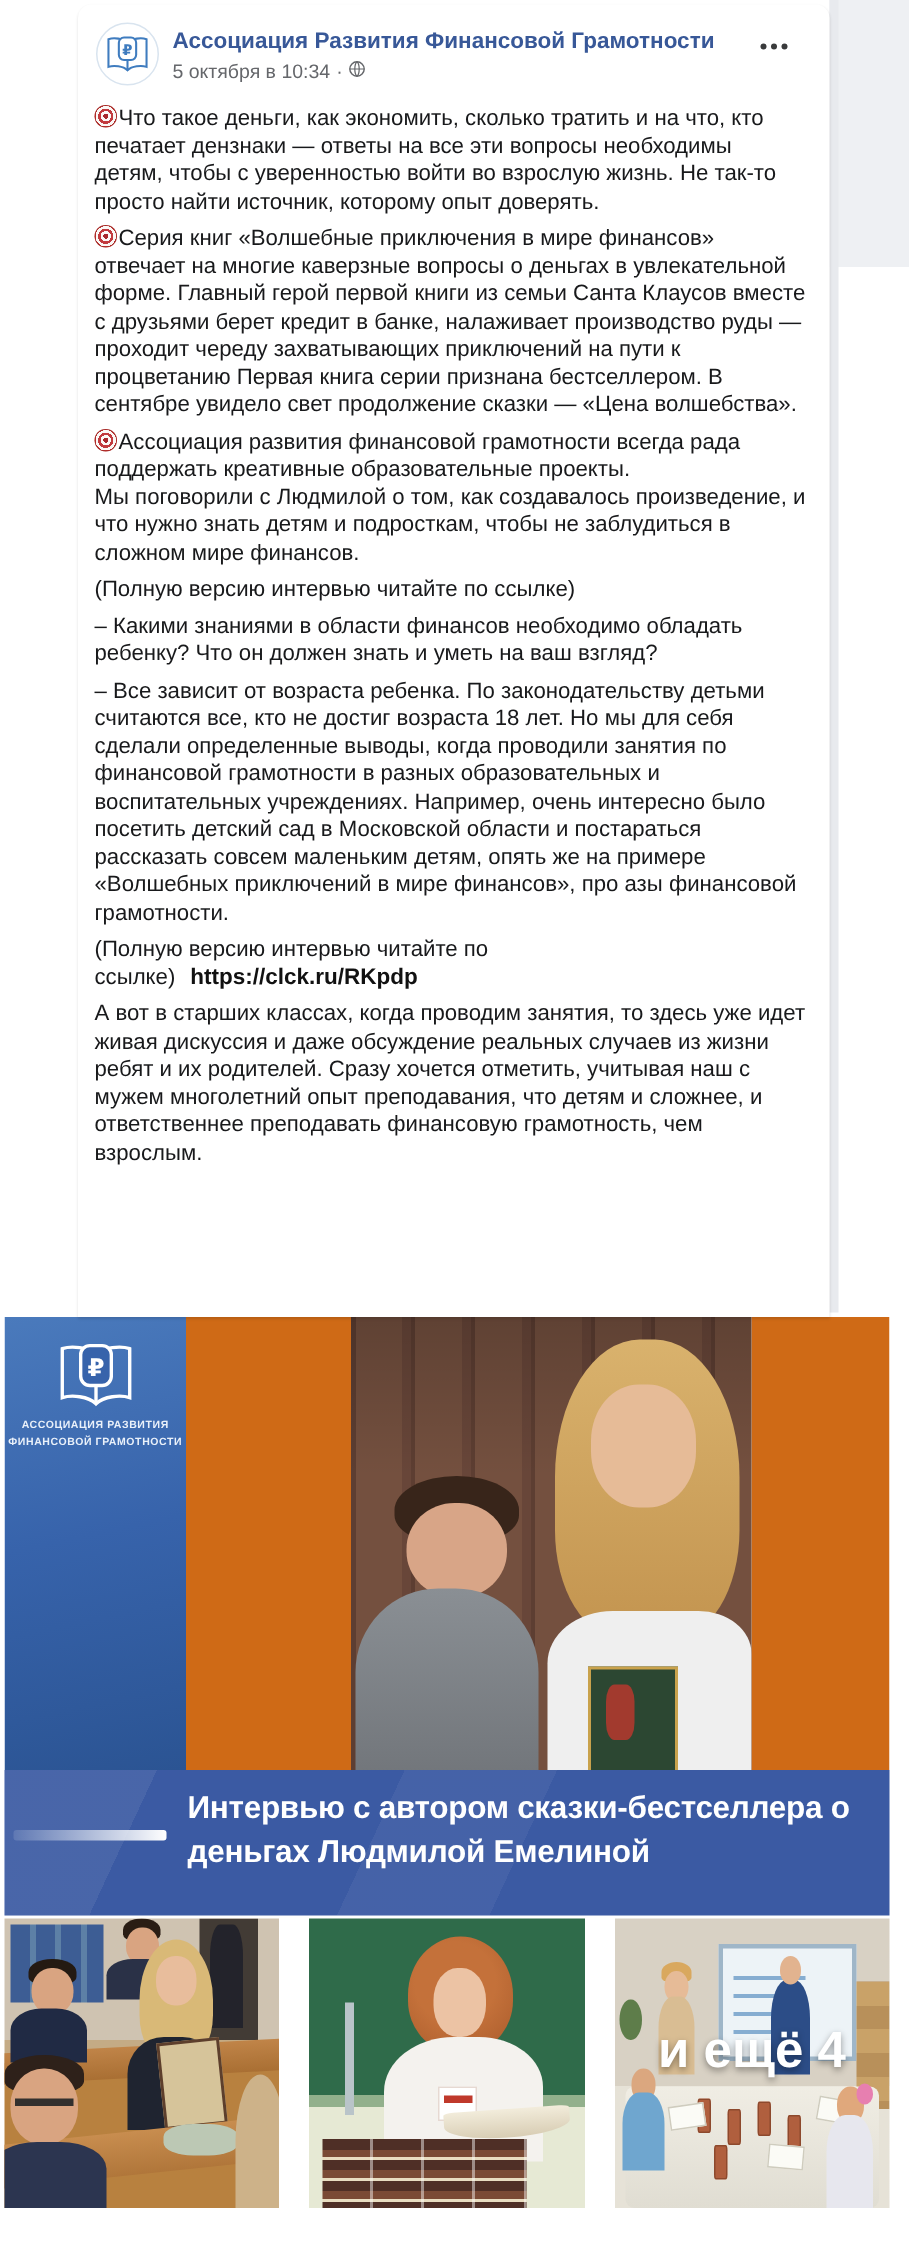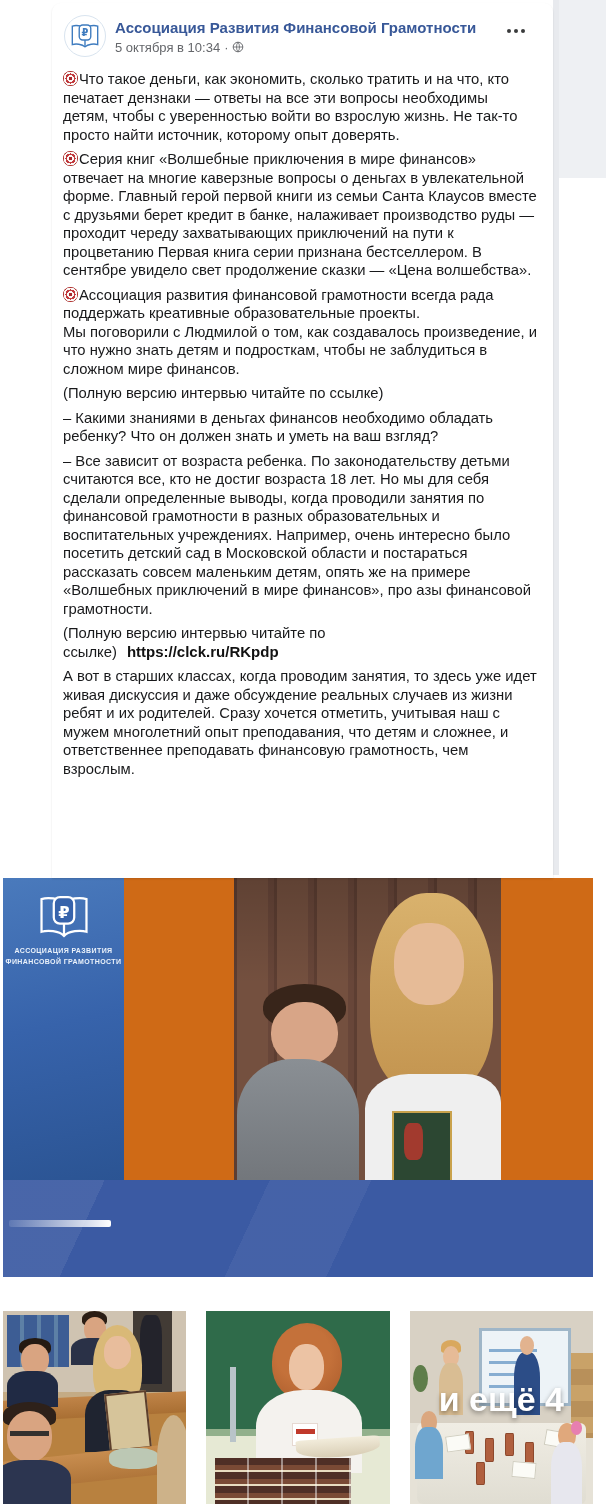--- a/index.html
+++ b/index.html
@@ -11,21 +11,21 @@
   .scroll-strip{position:absolute;left:553px;top:0;width:6px;height:875px;background:#e8eaee;}
 
   
   .post-card{position:absolute;left:52px;top:3px;width:501px;height:875px;background:#fff;
              border-radius:9px 9px 0 0;box-shadow:0 1px 2px rgba(0,0,0,.12);overflow:hidden;z-index:2;}
   .post-header{position:relative;display:flex;align-items:center;gap:9px;padding:12px 14px 4px 12px;}
   .avatar{width:40px;height:40px;border-radius:50%;background:#fff;border:1px solid #d9e4ef;
           display:flex;align-items:center;justify-content:center;flex:0 0 auto;}
   .head-text{display:flex;flex-direction:column;gap:3px;}
   .author{color:#385898;font-weight:bold;font-size:15px;line-height:19px;}
-  .meta{display:flex;align-items:center;gap:4px;color:#65676b;font-size:13px;}
+  .meta{display:flex;gap:4px;color:#65676b;font-size:13px;}
   .menu-dots{position:absolute;right:28px;top:26px;display:flex;gap:3px;cursor:pointer;}
   .menu-dots i{width:4px;height:4px;border-radius:50%;background:#3a3b3c;}
 
   .post-body{padding:3px 16px 0 11px;color:#18191b;font-size:14.8px;line-height:18.5px;}
   .para{margin:6px 0;}
   .ptext{white-space:pre-line;}
   .target-icon{display:inline-block;width:15px;height:15px;border-radius:50%;vertical-align:-2px;margin-right:1px;
      background:radial-gradient(circle at 50% 50%, #a8272c 0 16%, #fbf8f6 16% 32%, #c23a3e 32% 48%, #fbf8f6 48% 64%, #bd3430 64% 100%);
      box-shadow:0 0 0 .5px rgba(120,20,20,.35) inset;}
   .short-link{margin-left:10px;font-weight:bold;color:#111;text-decoration:none;font-size:15px;}
@@ -55,21 +55,21 @@
   .caption-bar{position:absolute;left:3px;top:1180px;width:590px;height:97px;background:#3b5aa3;overflow:hidden;z-index:1;}
   .caption-bar .pattern{position:absolute;inset:0;
      background:linear-gradient(115deg,rgba(255,255,255,.07) 0 16%,transparent 16% 42%,rgba(255,255,255,.05) 42% 58%,transparent 58%);}
   .caption-dash{position:absolute;left:6px;top:40px;width:102px;height:7px;border-radius:2px;
      background:linear-gradient(90deg,rgba(255,255,255,.12),#ffffff);}
   .caption-text{position:absolute;left:122px;top:12px;width:455px;color:#fff;font-size:21px;font-weight:bold;
      line-height:1.38;letter-spacing:-.2px;white-space:pre-line;}
 
   
   .thumbs{position:absolute;left:3px;top:1279px;width:590px;height:193px;display:grid;
-          grid-template-columns:repeat(3,1fr);gap:20px;background:#fff;z-index:1;margin-top:32px;}
+          grid-template-columns:repeat(3,1fr);gap:20px;background:#fff;z-index:1;}
   .thumb{position:relative;overflow:hidden;cursor:pointer;}
   .shape{position:absolute;}
 
   
   .t1{background:linear-gradient(180deg,#cfc3b1 0 42%,#c4ab85 42% 50%,#b8813f 50% 100%);}
   .t1-books{left:2%;top:2%;width:34%;height:27%;background:repeating-linear-gradient(90deg,#3d5d94 0 13px,#5d80a6 13px 17px);}
   .t1-door{left:71%;top:0;width:21%;height:42%;background:#423b35;}
   .t1-man{left:75%;top:2%;width:12%;height:36%;background:#23232b;border-radius:30% 30% 0 0;}
   .t1-desk1{left:-2%;top:44%;width:104%;height:11%;background:linear-gradient(#c08448,#a96f33);transform:rotate(-3deg);}
   .t1-desk2{left:-4%;top:73%;width:110%;height:15%;background:linear-gradient(#c88d4f,#b0763a);transform:rotate(-6deg);}
@@ -162,21 +162,21 @@
           <i></i>
         </div>
     </div>
 
     <div class="post-body">
       <p class="para"><span class="target-icon"></span><span class="ptext">Что такое деньги, как экономить, сколько тратить и на что, кто печатает дензнаки — ответы на все эти вопросы необходимы детям, чтобы с уверенностью войти во взрослую жизнь. Не так-то просто найти источник, которому опыт доверять.</span></p>
       <p class="para"><span class="target-icon"></span><span class="ptext">Серия книг «Волшебные приключения в мире финансов» отвечает на многие каверзные вопросы о деньгах в увлекательной форме. Главный герой первой книги из семьи Санта Клаусов вместе с друзьями берет кредит в банке, налаживает производство руды — проходит череду захватывающих приключений на пути к процветанию Первая книга серии признана бестселлером. В сентябре увидело свет продолжение сказки — «Цена волшебства».</span></p>
       <p class="para"><span class="target-icon"></span><span class="ptext">Ассоциация развития финансовой грамотности всегда рада поддержать креативные образовательные проекты.
 Мы поговорили с Людмилой о том, как создавалось произведение, и что нужно знать детям и подросткам, чтобы не заблудиться в сложном мире финансов.</span></p>
       <p class="para"><span class="ptext">(Полную версию интервью читайте по ссылке)</span></p>
-      <p class="para"><span class="ptext">– Какими знаниями в деньгах финансов необходимо обладать ребенку? Что он должен знать и уметь на ваш взгляд?</span></p>
+      <p class="para"><span class="ptext">– Какими знаниями в области финансов необходимо обладать ребенку? Что он должен знать и уметь на ваш взгляд?</span></p>
       <p class="para"><span class="ptext">– Все зависит от возраста ребенка. По законодательству детьми считаются все, кто не достиг возраста 18 лет. Но мы для себя сделали определенные выводы, когда проводили занятия по финансовой грамотности в разных образовательных и воспитательных учреждениях. Например, очень интересно было посетить детский сад в Московской области и постараться рассказать совсем маленьким детям, опять же на примере «Волшебных приключений в мире финансов», про азы финансовой грамотности.</span></p>
       <p class="para"><span class="ptext">(Полную версию интервью читайте по ссылке)</span><a class="short-link" href="#">https://clck.ru/RKpdp</a></p>
       <p class="para"><span class="ptext">А вот в старших классах, когда проводим занятия, то здесь уже идет живая дискуссия и даже обсуждение реальных случаев из жизни ребят и их родителей. Сразу хочется отметить, учитывая наш с мужем многолетний опыт преподавания, что детям и сложнее, и ответственнее преподавать финансовую грамотность, чем взрослым.</span></p>
     </div>
   </div>
 
   <div class="banner">
     <div class="panel-blue">
       <svg class="panel-logo" width="54" height="47" viewBox="0 0 52 46">
         <path d="M26 9 C21 4 10 3 4 5 L4 37 C10 35 21 36 26 41 C31 36 42 35 48 37 L48 5 C42 3 31 4 26 9 Z" fill="none" stroke="#ffffff" stroke-width="2.2"></path>
@@ -201,20 +201,22 @@
       <div class="shape m-book">
           <i></i>
         </div>
     </div>
     <div class="band-orange band-right"></div>
   </div>
 
   <div class="caption-bar">
     <div class="pattern"></div>
     <div class="caption-dash"></div>
+    <div class="caption-text">Интервью с автором сказки-бестселлера о
+деньгах Людмилой Емелиной</div>
   </div>
 
   <div class="thumbs">
 
     <div class="thumb t1">
       <div class="shape t1-books"></div>
       <div class="shape t1-door"></div>
       <div class="shape t1-man"></div>
       <div class="shape t1-desk1"></div>
       <div class="shape t1-b2-hair"></div>

